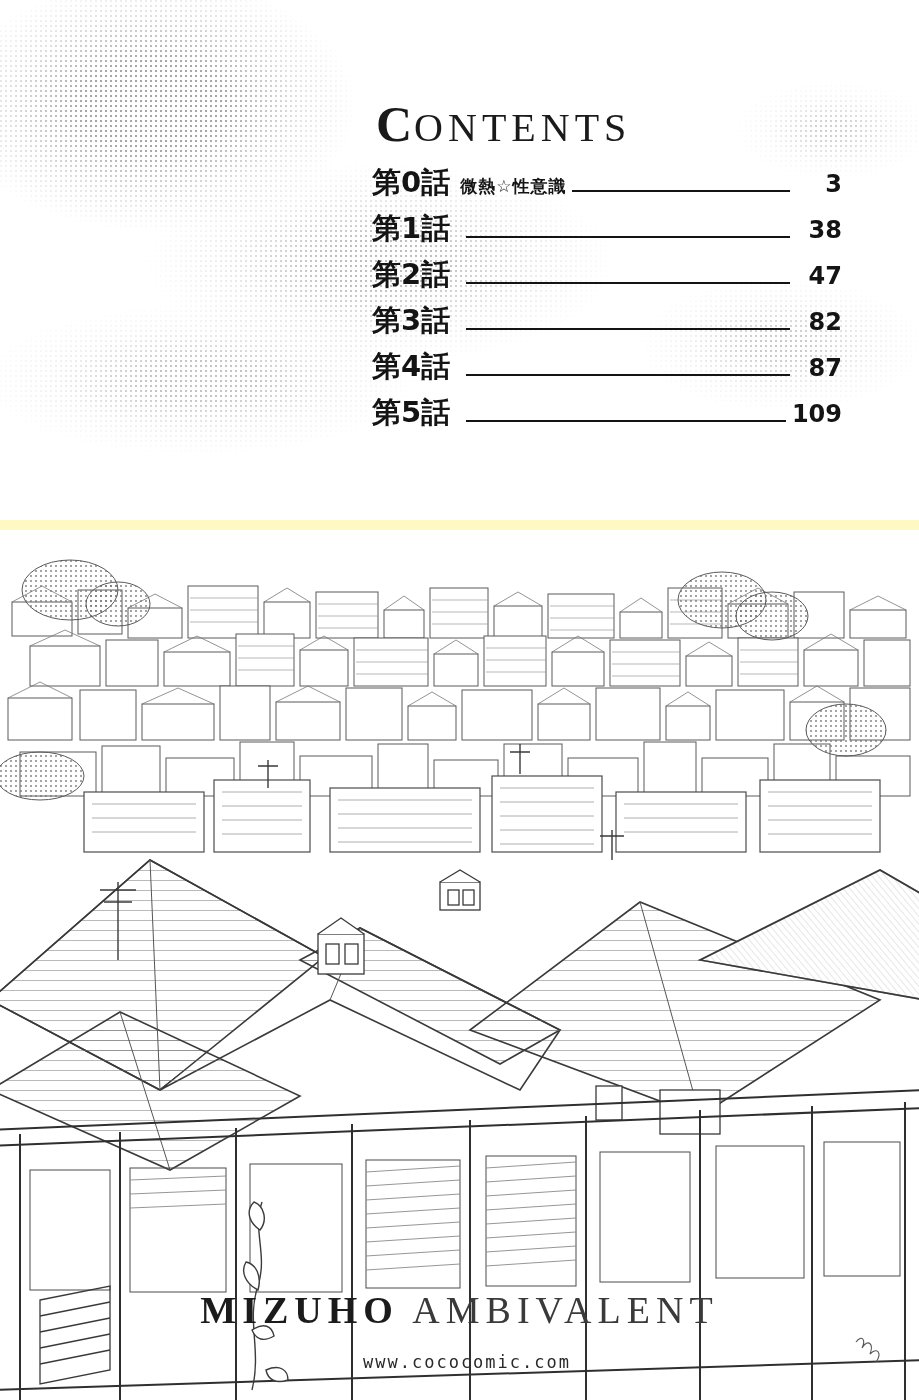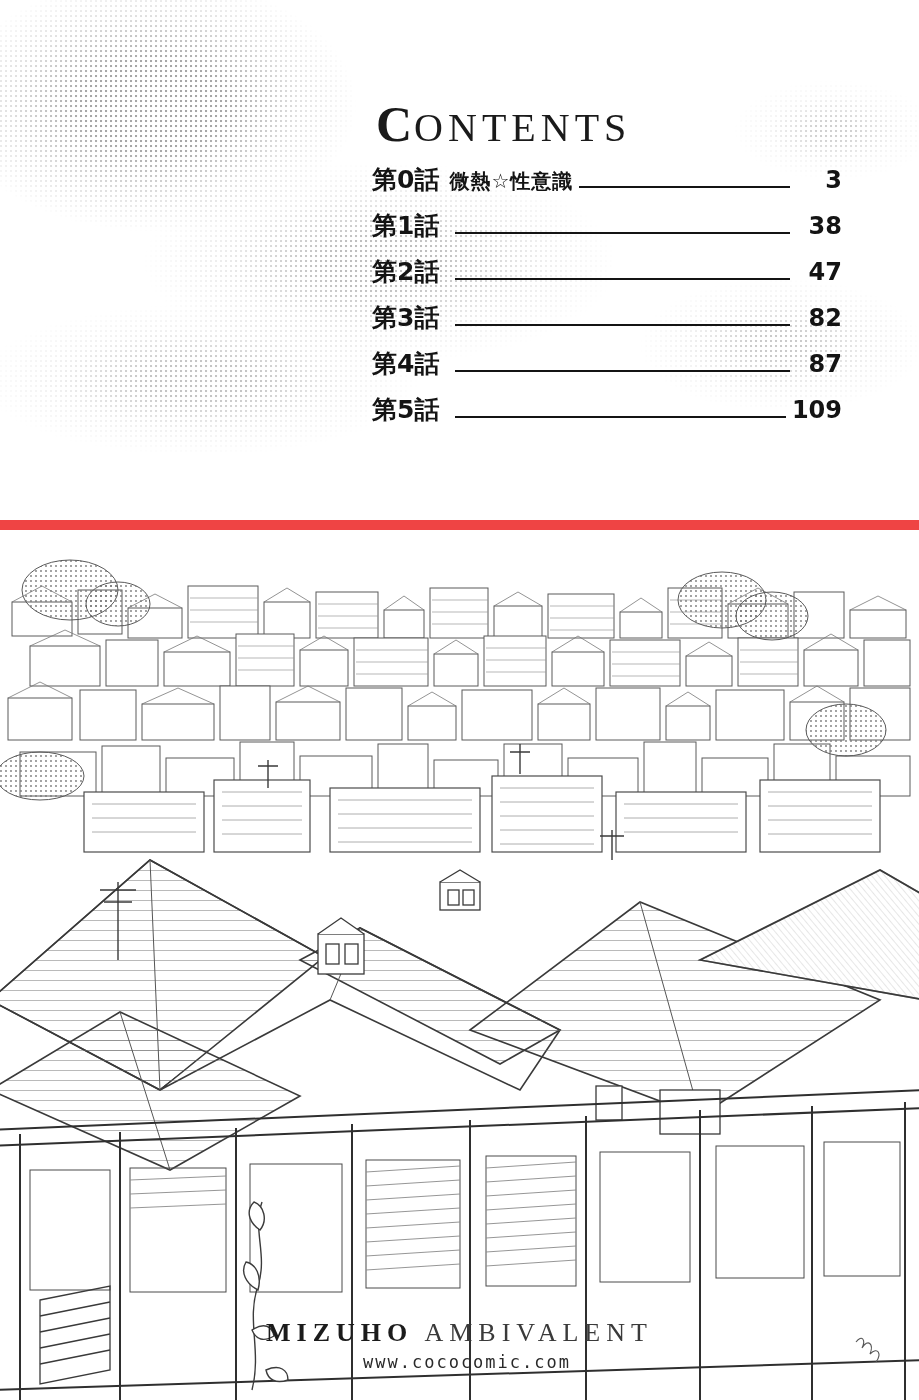--- a/index.html
+++ b/index.html
@@ -13,21 +13,21 @@
     overflow: hidden;
     font-family: "Liberation Sans", sans-serif;
     color: #111;
     position: relative;
   }
 
   .page {
     position: relative;
     width: 919px;
     height: 1400px;
-    background: #ef4444;
+    background: #fef9c3;
     overflow: hidden;
   }
 
   
   .sky {
     position: absolute;
     left: 0; top: 0;
     width: 919px;
     height: 520px;
     background: #ffffff;
@@ -97,28 +97,28 @@
   }
 
   .toc-row {
     display: flex;
     align-items: baseline;
     height: 46px;
     white-space: nowrap;
   }
   .toc-label {
     font-family: "DejaVu Sans", sans-serif;
-    font-size: 25px;
+    font-size: 29px;
     font-weight: bold;
     color: #141414;
     letter-spacing: 0px;
   }
   .toc-sub {
     font-family: "DejaVu Sans", sans-serif;
-    font-size: 20px;
+    font-size: 17px;
     font-weight: bold;
     color: #141414;
     margin-left: 10px;
     letter-spacing: 1px;
   }
   .toc-leader {
     flex: 1 1 auto;
     border-bottom: 2px solid #141414;
     margin: 0 6px 8px 6px;
     min-width: 20px;
@@ -147,29 +147,29 @@
   
   .credit {
     position: absolute;
     left: 0;
     bottom: 28px;
     width: 919px;
     text-align: center;
   }
   .credit-title {
     font-family: "Liberation Serif", serif;
-    font-size: 26px;
+    font-size: 38px;
     letter-spacing: 6px;
     color: #1b1b1b;
     white-space: nowrap;
   }
   .credit-title b { font-weight: bold; }
   .credit-title span.light { font-weight: normal; color: #3a3a3a; }
   .credit-url {
-    margin-top: 4px;
+    margin-top: 20px;
     font-family: "DejaVu Sans Mono", monospace;
     font-size: 17px;
     letter-spacing: 2px;
     color: #2a2a2a;
     padding-left: 15px;
   }
 </style>
 </head>
 <body>
 

